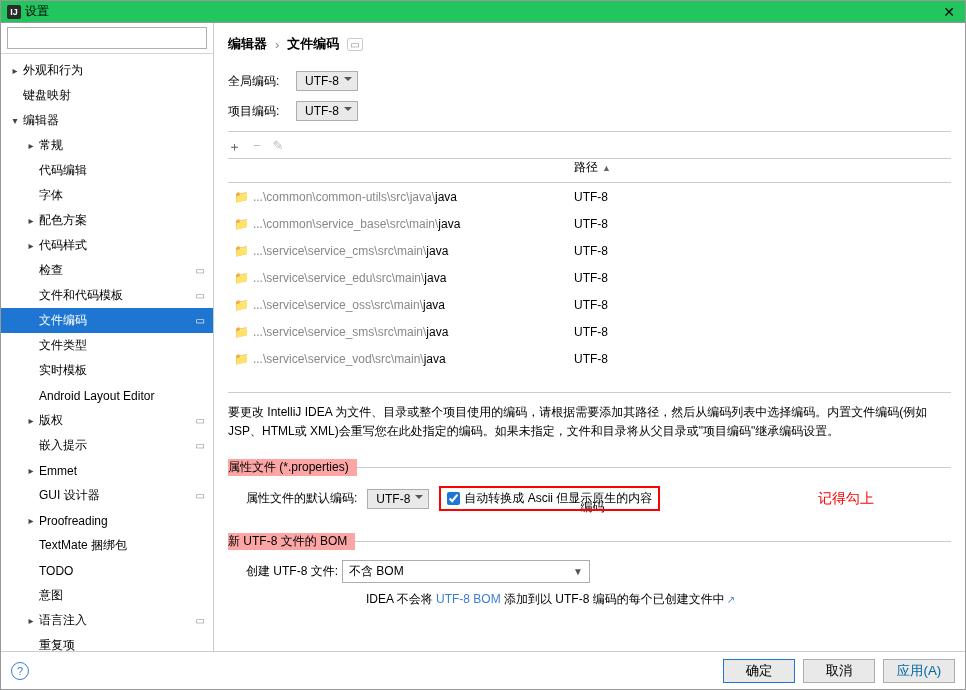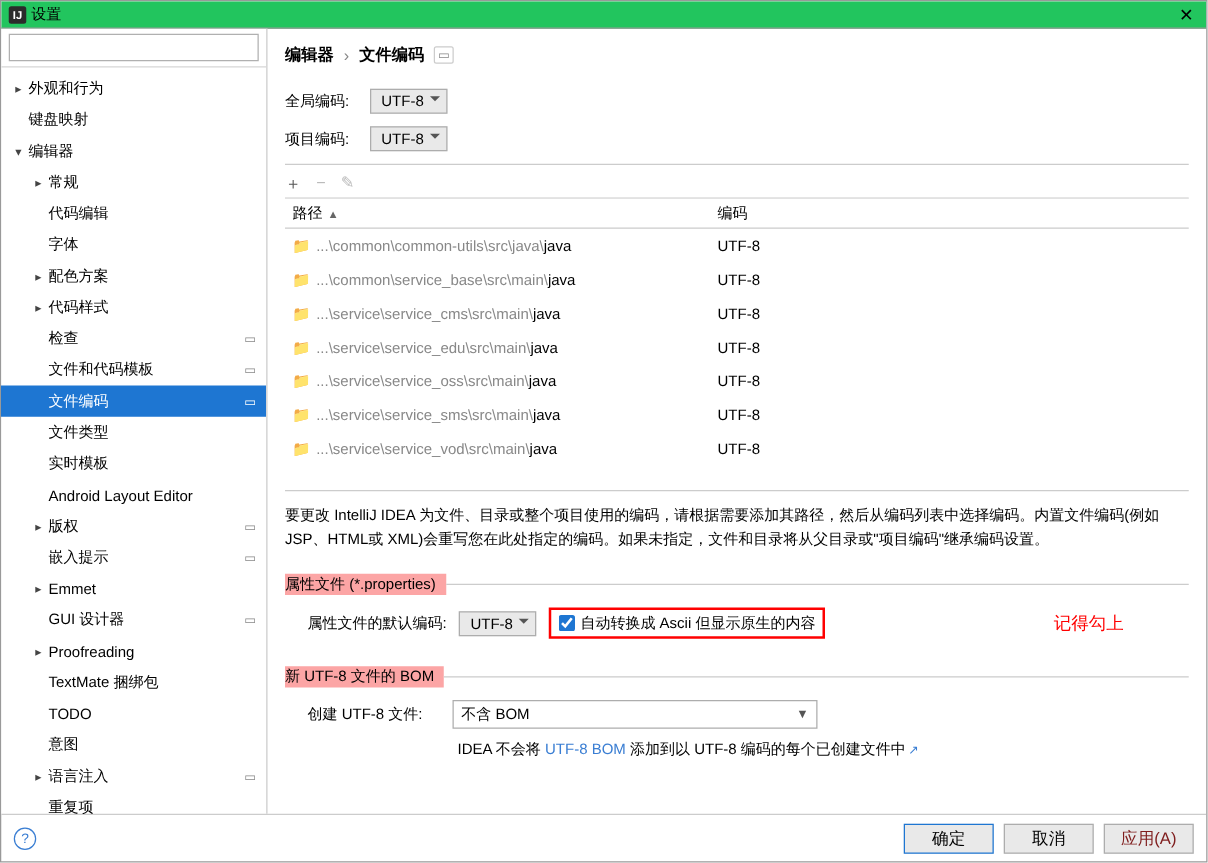--- a/index.html
+++ b/index.html
@@ -31,48 +31,48 @@
   .breadcrumb .trail-ico { color: #888; font-size: 10px; border: 1px solid #ccc; border-radius: 2px; padding: 0 2px; font-weight: normal; }
   .section { margin-top: 18px; }
   .row { display: flex; align-items: center; gap: 8px; margin-bottom: 10px; }
   .row label { min-width: 60px; }
   .combo { border: 1px solid #adadad; background: #e9e9e9; padding: 2px 18px 2px 8px; position: relative; display: inline-block; min-width: 62px; cursor: pointer; }
   .combo::after { content: ''; position: absolute; right: 5px; top: 50%; transform: translateY(-50%); border: 4px solid transparent; border-top-color: #555; }
   .toolbar-small { display: flex; gap: 12px; margin-top: 8px; border-top: 1px solid #ccc; padding-top: 6px; }
   .toolbar-small span { cursor: pointer; color: #555; font-size: 13px; }
   .toolbar-small .dis { color: #bbb; }
   .table { border-top: 1px solid #ccc; margin-top: 2px; }
-  .thead { display: flex; border-bottom: 1px solid #ccc; background: #fff; height: 24px; align-items: center; }
+  .thead { display: flex; border-bottom: 1px solid #ccc; background: #fff; height: 24px; align-items: center; flex-direction: column; }
   .thead .col-path { flex: 0 0 340px; padding-left: 6px; }
   .thead .col-enc { flex: 1; padding-left: 6px; }
   .thead .col-path::after, .thead .col-enc::after { content: ''; }
   .thead .arrow-up { font-size: 9px; color: #666; margin-left: 4px; }
   .trow { display: flex; height: 27px; align-items: center; }
   .trow .folder-ico { color: #7db3d9; margin-right: 4px; }
   .trow .col-path { flex: 0 0 340px; padding-left: 6px; display: flex; align-items: center; }
   .trow .col-enc { flex: 1; padding-left: 6px; }
   .trow .gray { color: #888; }
   .hint-text { margin-top: 20px; line-height: 1.6; border-top: 1px solid #ccc; padding-top: 10px; color: #000; }
   .fieldset-wrap { margin-top: 18px; }
   .fieldset-title { display: flex; align-items: center; }
   .fieldset-title .legend { background: #fca5a5; padding-right: 8px; color: #000; }
   .fieldset-title .hr { flex: 1; border-top: 1px solid #ccc; }
   .fieldset-body { padding: 10px 6px 4px 18px; display: flex; align-items: center; gap: 10px; }
   .red-box { border: 2px solid #ff0000; padding: 2px 6px; display: inline-flex; align-items: center; gap: 4px; }
-  .red-annot { color: #ff0000; position: absolute; right: 52px; font-size: 14px; font-weight: normal; }
-  .combo-wide { border: 1px solid #adadad; padding: 2px 6px; width: 292px; display: flex; justify-content: space-between; align-items: center; cursor: pointer; }
+  .red-annot { color: #ff0000; position: absolute; right: 77px; font-size: 14px; font-weight: normal; }
+  .combo-wide { border: 1px solid #adadad; padding: 2px 6px; width: 248px; display: flex; justify-content: space-between; align-items: center; cursor: pointer; }
   .combo-wide .caret2 { color: #555; font-size: 10px; }
   .link { color: #3a7ed3; cursor: pointer; }
   .new-tab-ico { color: #3a7ed3; font-size: 10px; margin-left: 2px; }
   .footer { position: absolute; bottom: 0; left: 0; right: 0; height: 38px; border-top: 1px solid #ccc; display: flex; align-items: center; padding: 0 10px; }
   .footer .help-ico { width: 18px; height: 18px; border-radius: 50%; border: 1.5px solid #3a7ed3; color: #3a7ed3; display: inline-flex; align-items: center; justify-content: center; font-size: 11px; cursor: pointer; }
   .footer .spacer { flex: 1; }
   .footer button { min-width: 72px; height: 24px; margin-left: 8px; border: 1px solid #adadad; background: #e9e9e9; cursor: pointer; font-family: inherit; }
   .footer button.primary { border: 1.5px solid #1e76d2; }
-  .footer button:disabled { color: #7f1d1d; }
+  .footer button:disabled { color: #0369a1; }
   input[type=checkbox] { accent-color: #1e76d2; }
 </style>
 </head>
 <body>
 
 <div class="titlebar">
   <div class="app-icon">IJ</div>
   <div class="title">设置</div>
   <div class="close-x">✕</div>
 </div>
@@ -301,21 +301,21 @@
           <span class="red-annot">记得勾上</span>
         </div>
       </div>
 
       <div class="fieldset-wrap">
         <div class="fieldset-title">
           <span class="legend">新 UTF-8 文件的 BOM</span>
           <div class="hr"></div>
         </div>
         <div class="fieldset-body" style="flex-direction:column; align-items:flex-start; gap:8px;">
-          <div style="display:flex; align-items:center; gap:24px;">
+          <div style="display:flex; align-items:center; gap:4px;">
             <label>创建 UTF-8 文件:</label>
             <div class="combo-wide">
               <span>不含 BOM</span>
               <span class="caret2">▼</span>
             </div>
           </div>
           <div style="padding-left:120px;">
             <span>IDEA 不会将 </span><span class="link">UTF-8 BOM</span><span> 添加到以 UTF-8 编码的每个已创建文件中</span><span class="new-tab-ico">↗</span>
           </div>
         </div>

